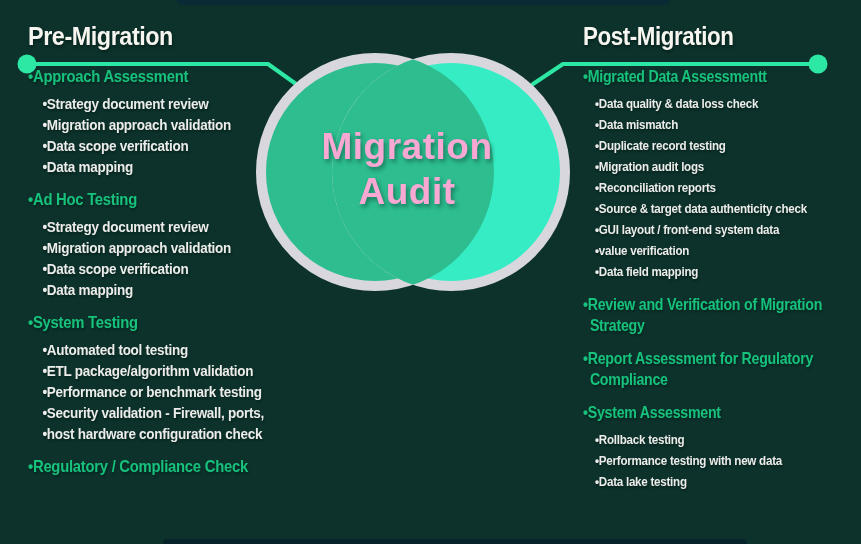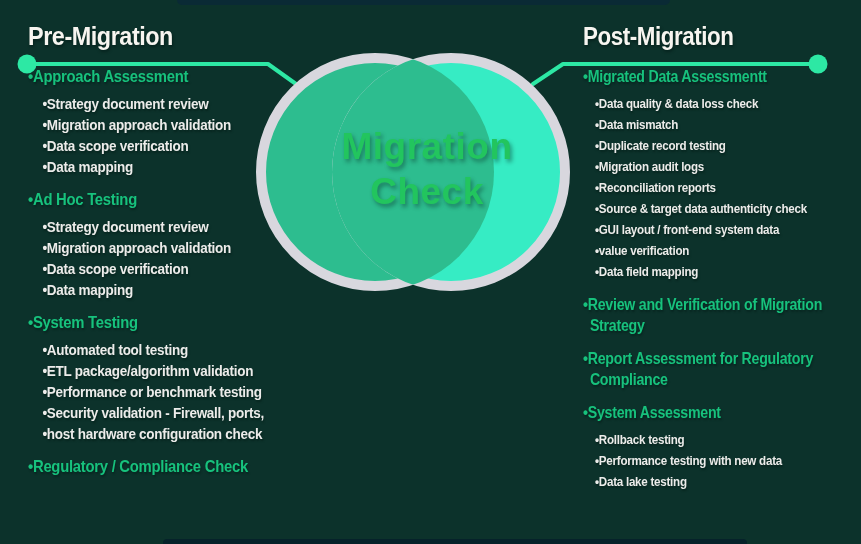--- a/index.html
+++ b/index.html
@@ -9,23 +9,23 @@
     background:
       radial-gradient(620px 560px at 100% 2%, rgba(48,224,166,.60) 0%, rgba(36,182,134,.30) 42%, rgba(30,150,110,0) 70%),
       radial-gradient(500px 700px at 104% 45%, rgba(34,170,126,.22) 0%, rgba(34,170,126,0) 65%),
       linear-gradient(112deg, #0f3a31 0%, #0d342d 40%, #0b2e28 62%, #082username 62%, #082username 0, #082724 82%, #05201c 100%);
     background-color:#0c322b;
   }
   .top-bar{position:absolute;left:177px;top:0;width:493px;height:5px;background:#0a2a35;border-radius:0 0 6px 6px;}
   .bottom-bar{position:absolute;left:163px;top:539px;width:584px;height:5px;background:#06222a;border-radius:4px 4px 0 0;}
   .overlay{position:absolute;left:0;top:0;}
   .venn-label{
-    position:absolute;left:427px;top:124px;transform:translateX(-50%);
+    position:absolute;left:407px;top:124px;transform:translateX(-50%);
     text-align:center;font-size:37px;font-weight:700;line-height:45px;
-    color:#22c55e;letter-spacing:.5px;
+    color:#f9a8d4;letter-spacing:.5px;
     text-shadow:2px 3px 4px rgba(6,48,38,.45);
     white-space:nowrap;
   }
   .col{position:absolute;top:22px;}
   .col-left{left:28px;width:330px;transform:scaleX(.90);transform-origin:0 0;}
   .col-right{left:583px;width:330px;transform:scaleX(.86);transform-origin:0 0;}
   .col-title{
     font-size:26px;font-weight:700;color:#f7f5f0;letter-spacing:-.5px;
     line-height:28px;height:28px;margin-bottom:16px;white-space:nowrap;
     text-shadow:1px 2px 3px rgba(0,22,18,.55);
@@ -68,21 +68,21 @@
     <path d="M818 64 H563 L533 84" fill="none" stroke-width="4" stroke-linecap="round" stroke-linejoin="round" stroke="#2de8a4"></path>
     <circle cx="818" cy="64" r="9.5" fill="#2de8a4"></circle>
 
     <circle cx="375" cy="172" r="114" stroke="#d8d7de" stroke-width="10" fill="#2dbd8f"></circle>
     <circle cx="451" cy="172" r="114" stroke="#d8d7de" stroke-width="10" fill="#36ecc4"></circle>
     <circle cx="375" cy="172" r="119" clip-path="url(#clipTealOuter)" fill="#2dbd8f"></circle>
   </svg>
 
   <div class="venn-label">
     <div>Migration</div>
-    <div>Check</div>
+    <div>Audit</div>
   </div>
 
   <div class="col col-left">
     <div class="col-title">Pre-Migration</div>
 
     <div class="group">
       <div class="g-heading">
         <div class="hline">•Approach Assessment</div>
       </div>
       <div class="g-items">

